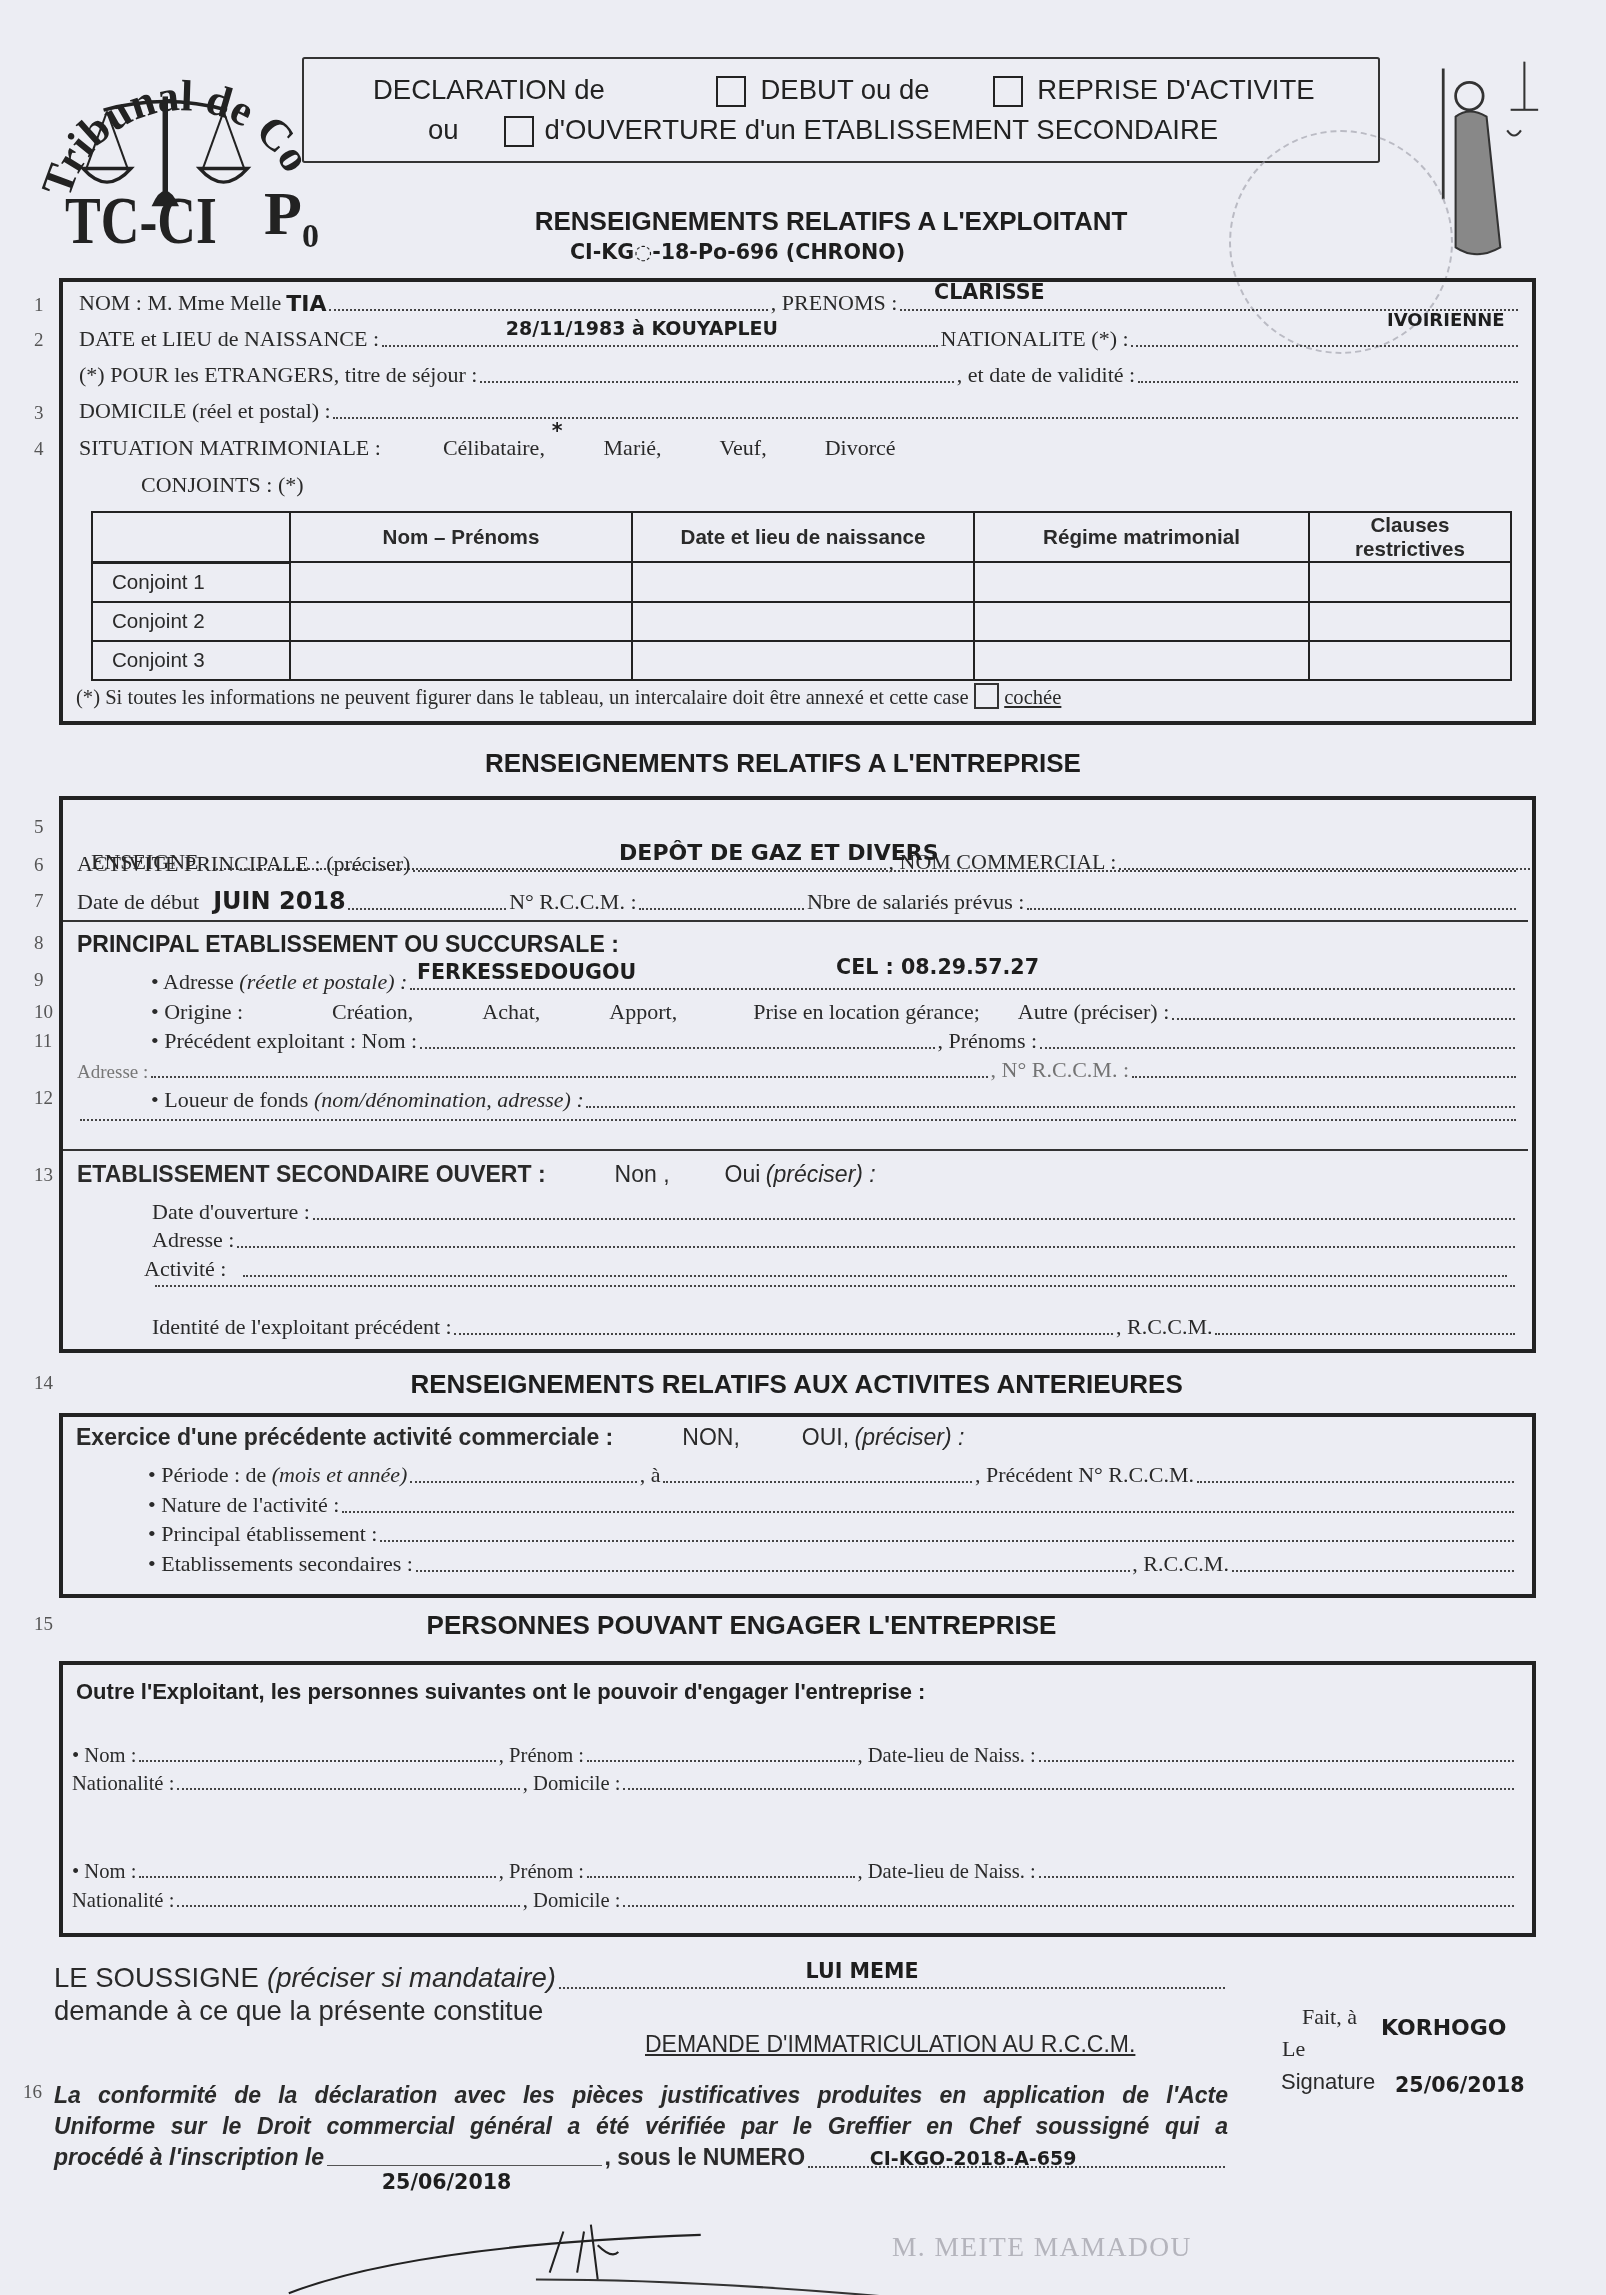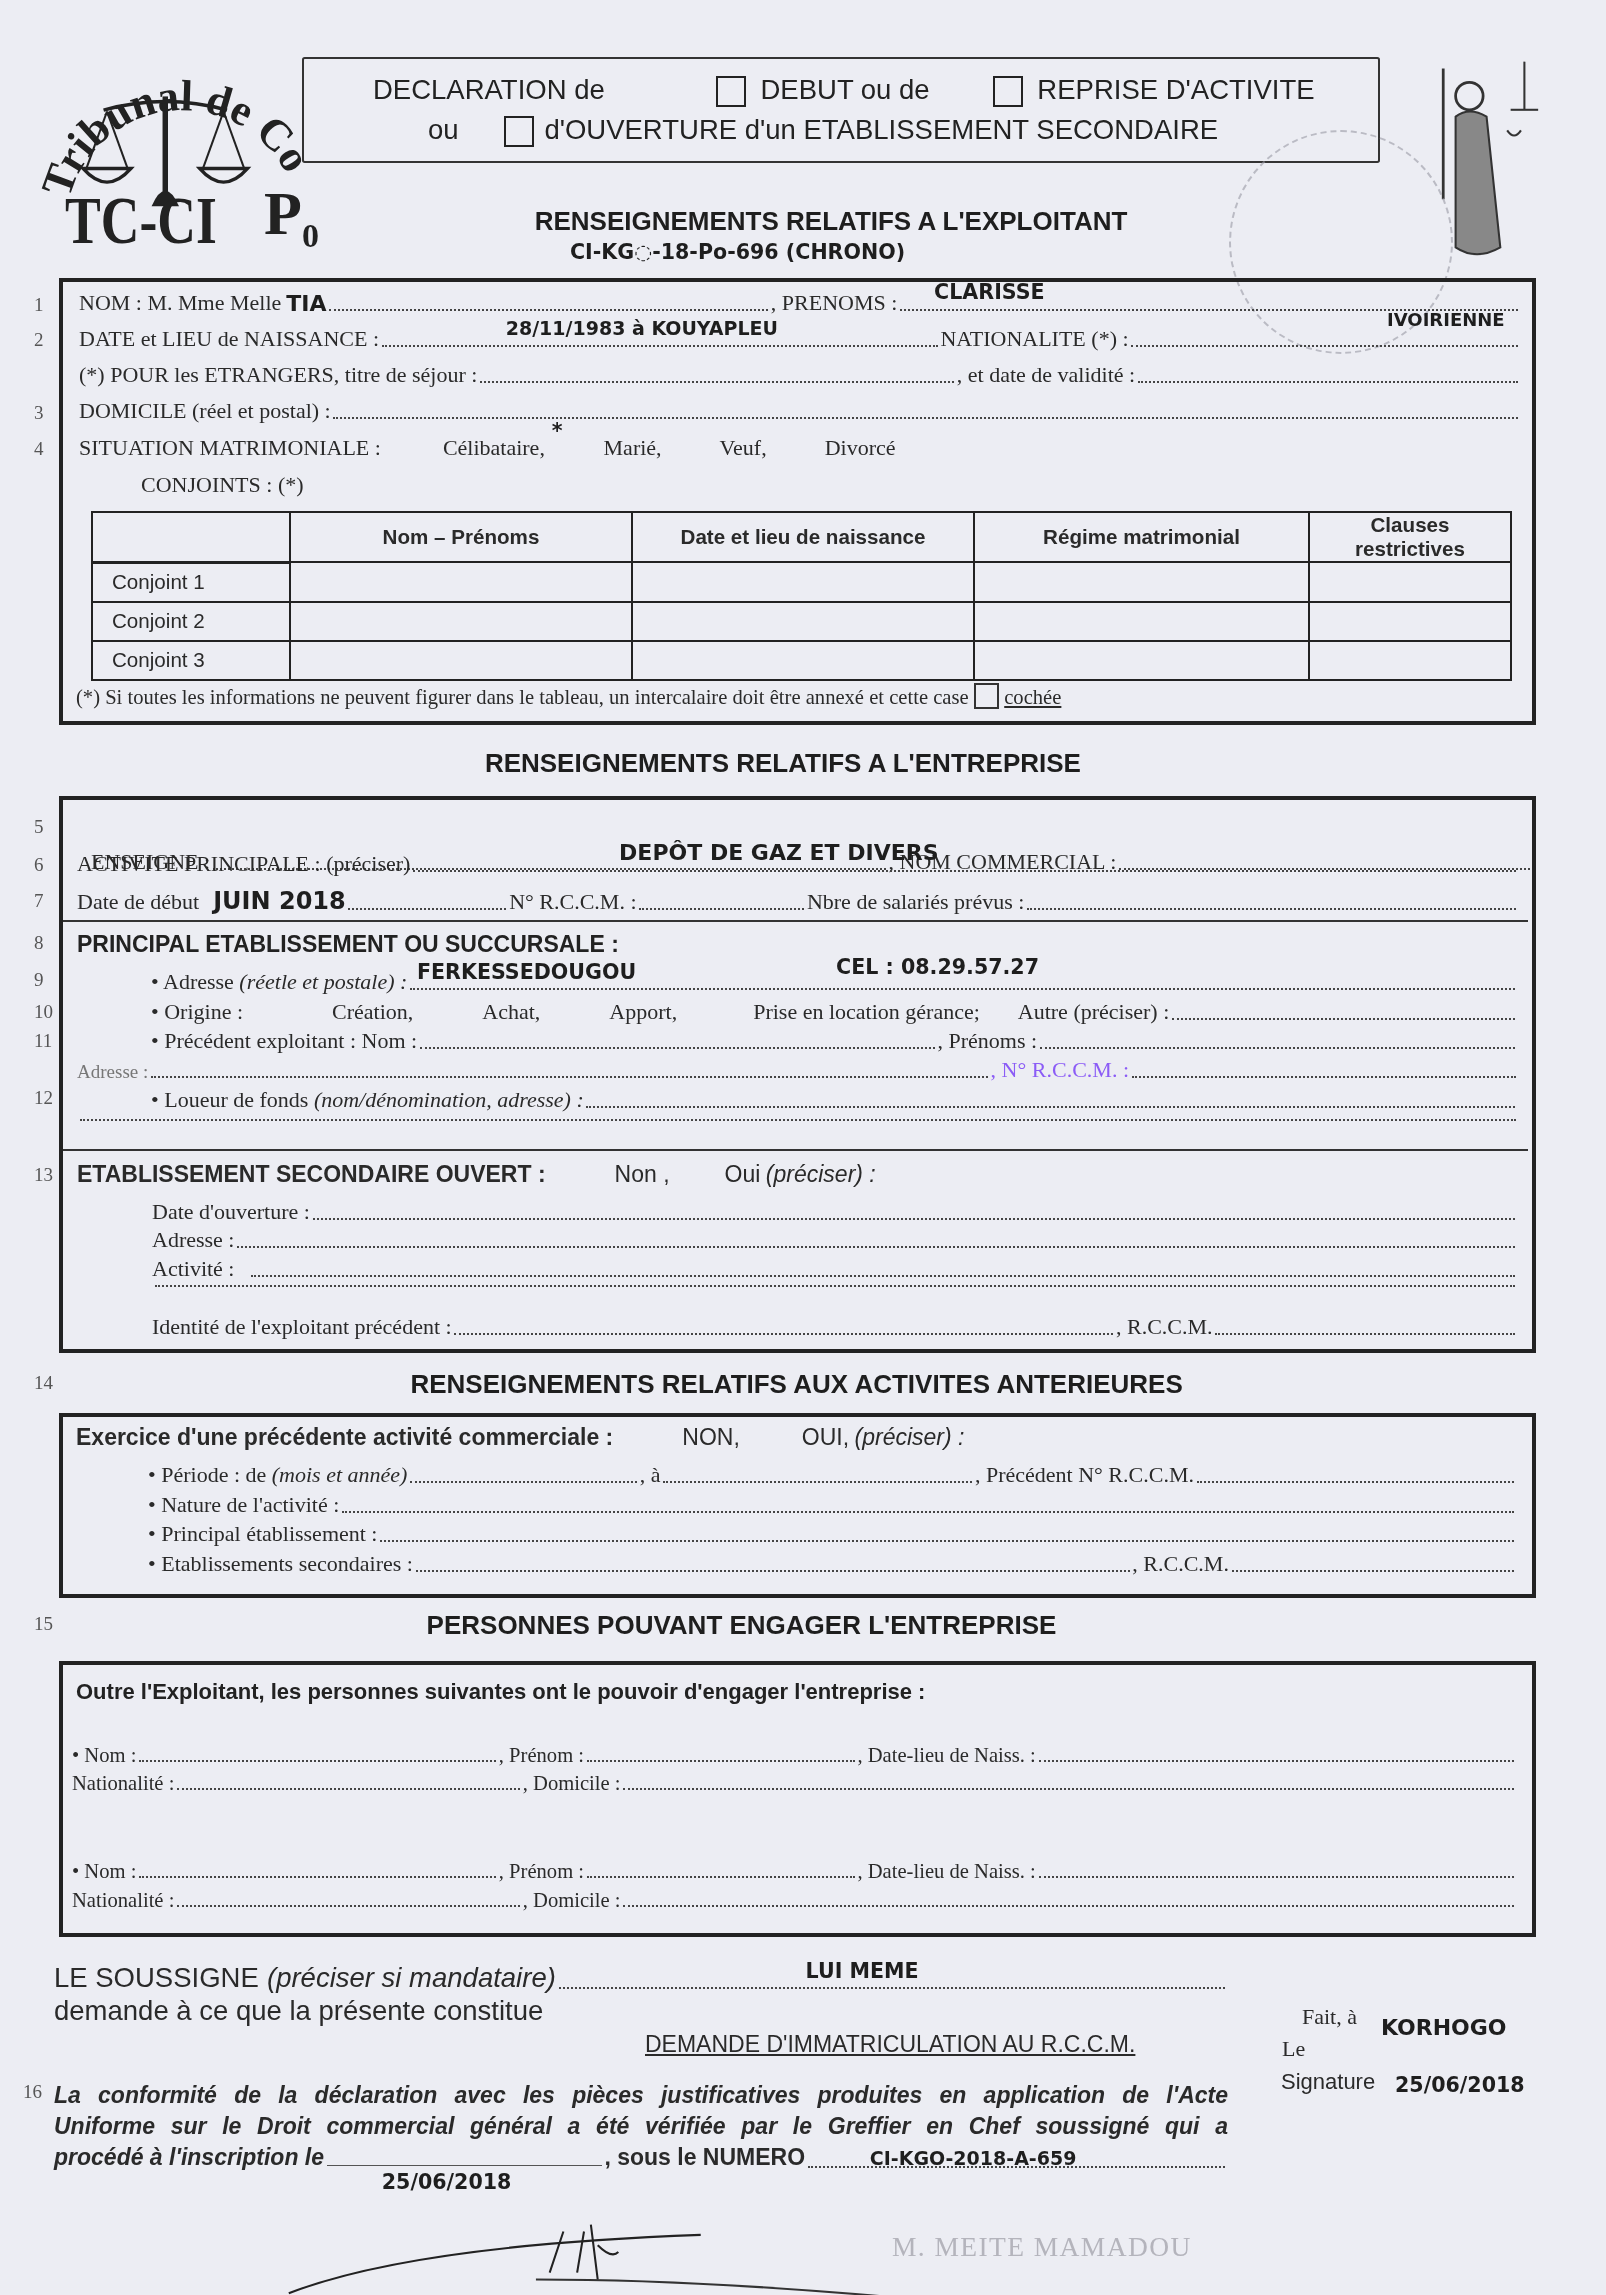--- a/index.html
+++ b/index.html
@@ -237,21 +237,21 @@
 <div class="row" style="left:151px;top:1028px;width:1367px;">
   <span>• Précédent exploitant : Nom :</span>
   <span class="dots" style="flex:0 0 515px;"></span>
   <span>, Prénoms :</span>
   <span class="dots"></span>
 </div>
 
 <div class="row" style="left:77px;top:1057px;width:1442px;font-size:19px;color:#777;">
   <span>Adresse :</span>
   <span class="dots" style="flex:0 0 837px;"></span>
-  <span style="color:#8b5cf6;font-size:22px;font-family:Liberation Serif, serif;">, N° R.C.C.M. :</span>
+  <span style="color:#737373;font-size:22px;font-family:Liberation Serif, serif;">, N° R.C.C.M. :</span>
   <span class="dots"></span>
 </div>
 
 <div class="row" style="left:151px;top:1087px;width:1367px;">
   <span>• Loueur de fonds</span>
   <span class="it" style="margin-left:5.5px;">(nom/dénomination, adresse) :</span>
   <span class="dots"></span>
 </div>
 <div class="row" style="left:77px;top:1119px;width:1442px;">
   <span class="dots"></span>
@@ -265,21 +265,21 @@
 </div>
 
 <div class="row" style="left:152px;top:1199px;width:1366px;">
   <span>Date d'ouverture :</span>
   <span class="dots"></span>
 </div>
 <div class="row" style="left:152px;top:1227px;width:1366px;">
   <span>Adresse :</span>
   <span class="dots"></span>
 </div>
-<div class="row" style="left:152px;top:1256px;width:1366px;">
+<div class="row" style="left:144px;top:1256px;width:1366px;">
   <span style="margin-right:13.7px;">Activité :</span>
   <span class="dots"></span>
 </div>
 <div class="row" style="left:152px;top:1285px;width:1366px;">
   <span class="dots"></span>
 </div>
 <div class="row" style="left:152px;top:1314px;width:1366px;">
   <span>Identité de l'exploitant précédent :</span>
   <span class="dots" style="flex:0 0 659px;"></span>
   <span>, R.C.C.M.</span>

